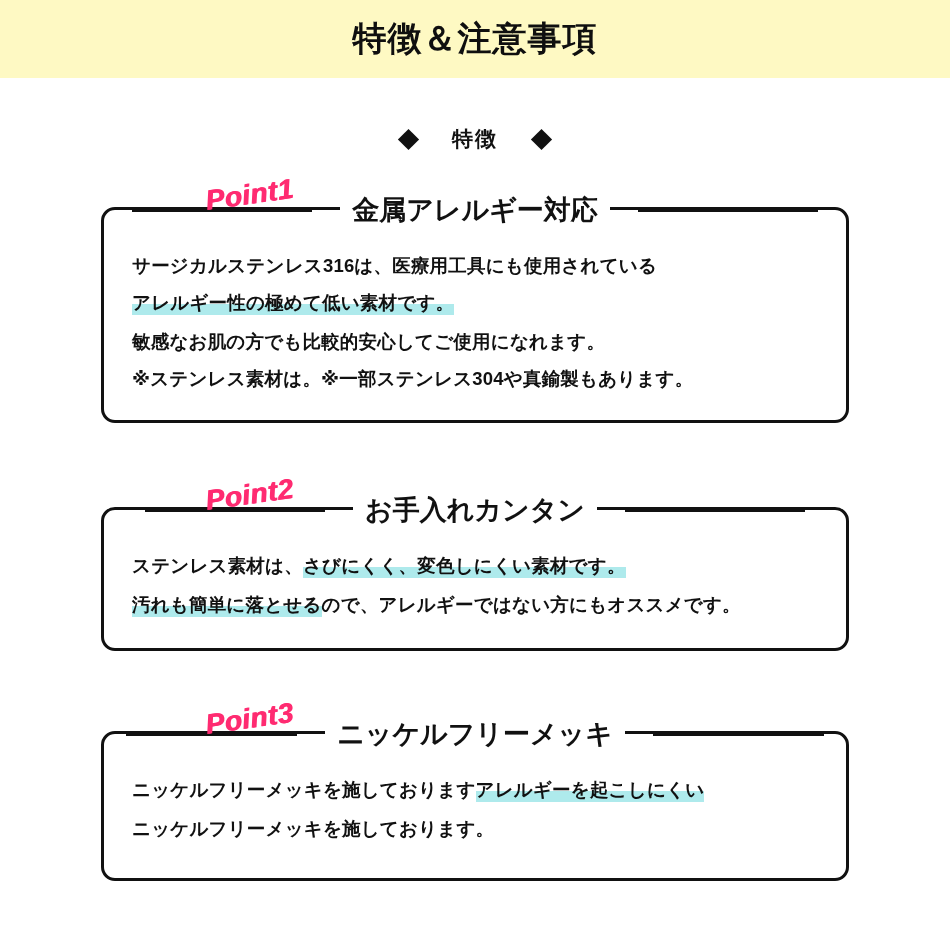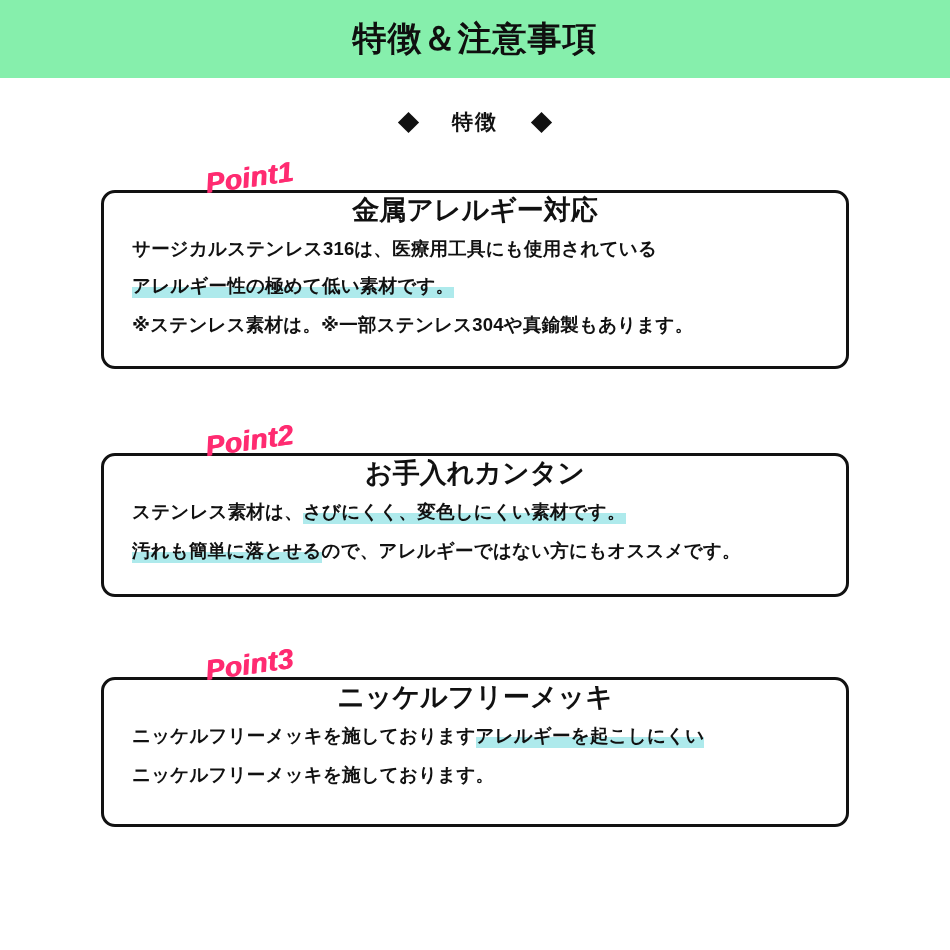--- a/index.html
+++ b/index.html
@@ -19,36 +19,36 @@
     position: relative;
     width: 950px;
     height: 950px;
     box-sizing: border-box;
   }
 
   
   .header-band {
     width: 950px;
     height: 78px;
-    background: #86efac;
+    background: #fef9c3;
     display: flex;
     align-items: center;
     justify-content: center;
   }
   .header-title {
     font-size: 34px;
     font-weight: bold;
     letter-spacing: 1px;
     color: #0f0f0f;
     white-space: nowrap;
   }
 
   
   .section-heading {
-    margin-top: 30px;
+    margin-top: 47px;
     display: flex;
     align-items: center;
     justify-content: center;
     gap: 36px;
     font-family: Liberation Serif, serif;
   }
   .diamond {
     width: 15px;
     height: 15px;
     background: #111111;
@@ -94,24 +94,23 @@
   }
 
   .card-title-row {
     position: absolute;
     top: -16px;
     left: 0;
     right: 0;
     display: flex;
     align-items: center;
     justify-content: center;
-    gap: 14px;
+    gap: 28px;
     padding: 0 22px;
     box-sizing: border-box;
-    flex-direction: column;
   }
   .rule {
     flex: 1 1 auto;
     height: 3px;
     background: #111111;
     max-width: 180px;
   }
   .card-title {
     background: #ffffff;
     padding: 0 12px;
@@ -162,20 +161,21 @@
     <div class="point-badge">Point1</div>
     <div class="card c1">
       <div class="card-title-row">
         <span class="rule"></span>
         <span class="card-title">金属アレルギー対応</span>
         <span class="rule"></span>
       </div>
       <div class="card-body">
         <p><span>サージカルステンレス316は、医療用工具にも使用されている</span></p>
         <p><span class="hl">アレルギー性の極めて低い素材です。</span></p>
+        <p><span>敏感なお肌の方でも比較的安心してご使用になれます。</span></p>
         <p><span>※ステンレス素材は。※一部ステンレス304や真鍮製もあります。</span></p>
       </div>
     </div>
   </div>
 
   <div class="point-block b2">
     <div class="point-badge">Point2</div>
     <div class="card c2">
       <div class="card-title-row">
         <span class="rule"></span>

